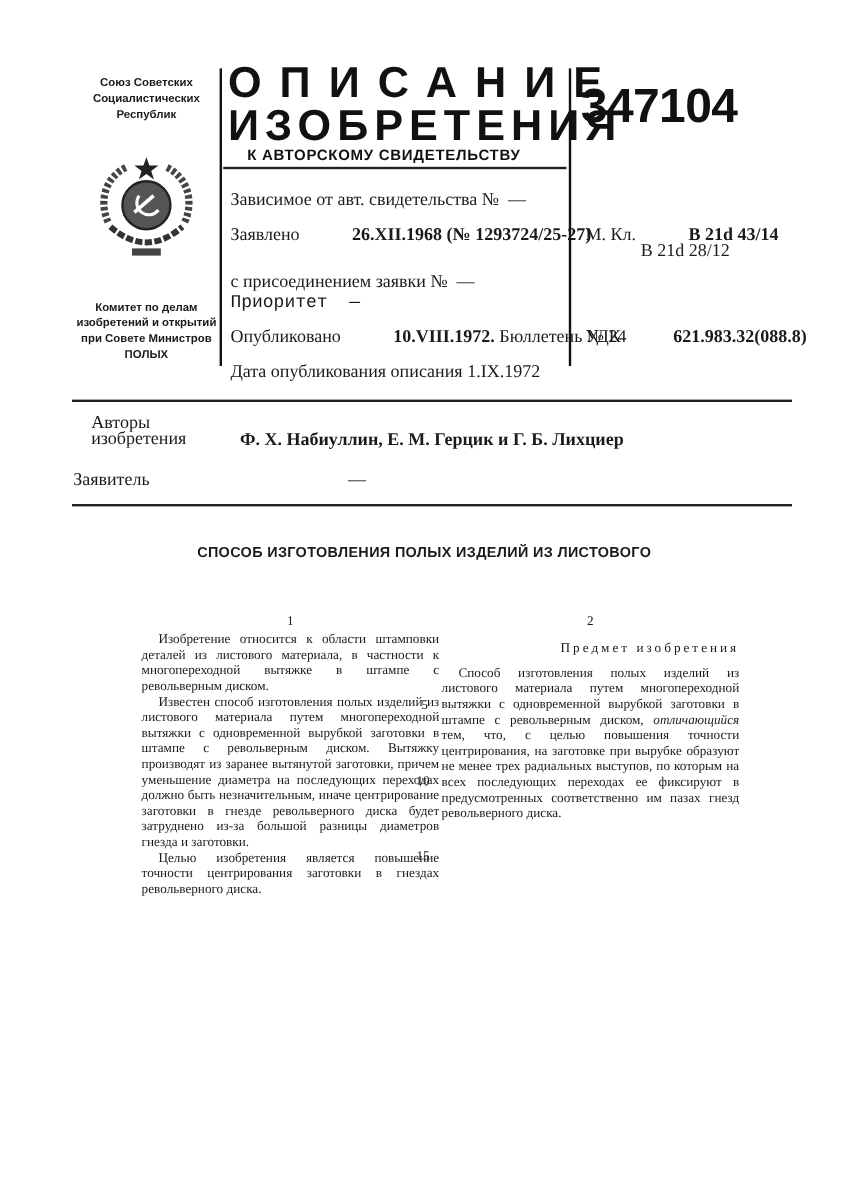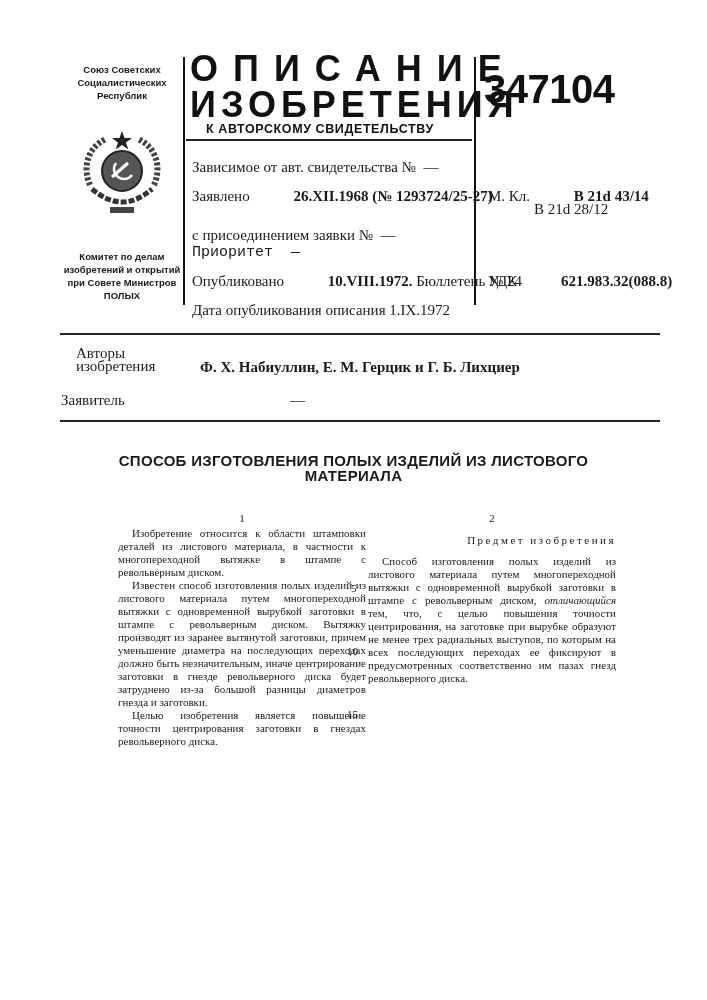--- a/index.html
+++ b/index.html
@@ -94,23 +94,22 @@
 <div class="hline" style="left:60px; top:420px; width:600px;"></div>
 
 <div class="abs meta" style="left:76px; top:347px; line-height:13px;">
   <div>Авторы</div>
   <div>изобретения</div>
 </div>
 <div class="abs meta" style="left:200px; top:360px; font-weight:bold;">Ф. Х. Набиуллин, Е. М. Герцик и Г. Б. Лихциер</div>
 <div class="abs meta" style="left:61px; top:393px;">Заявитель</div>
 <div class="abs meta" style="left:290px; top:393px;">—</div>
 
-<div class="abs" style="left:0; width:707px; top:453px; text-align:center; font-family:'Liberation Sans','DejaVu Sans',sans-serif; font-weight:bold; font-size:15px; line-height:15px; letter-spacing:0.3px;">
+<div class="abs" style="left:0; width:707px; top:453px; text-align:center; font-family:'Liberation Sans','DejaVu Sans',sans-serif; font-weight:bold; font-size:12px; line-height:15px; letter-spacing:0.3px;">
   <div>СПОСОБ ИЗГОТОВЛЕНИЯ ПОЛЫХ ИЗДЕЛИЙ ИЗ ЛИСТОВОГО</div>
-  <div>МАТЕРИАЛА</div>
 </div>
 
 <div class="abs" style="left:118px; width:248px; top:512px;">
   <div class="lnum" style="text-align:center; margin-bottom:3px;">1</div>
   <div class="col">
     <p>Изобретение относится к области штамповки деталей из листового материала, в частности к многопереходной вытяжке в штампе с револьверным диском.</p>
     <p>Известен способ изготовления полых изделий из листового материала путем многопереходной вытяжки с одновременной вырубкой заготовки в штампе с револьверным диском. Вытяжку производят из заранее вытянутой заготовки, причем уменьшение диаметра на последующих переходах должно быть незначительным, иначе центрирование заготовки в гнезде револьверного диска будет затруднено из-за большой разницы диаметров гнезда и заготовки.</p>
     <p>Целью изобретения является повышение точности центрирования заготовки в гнездах револьверного диска.</p>
   </div>
 </div>

